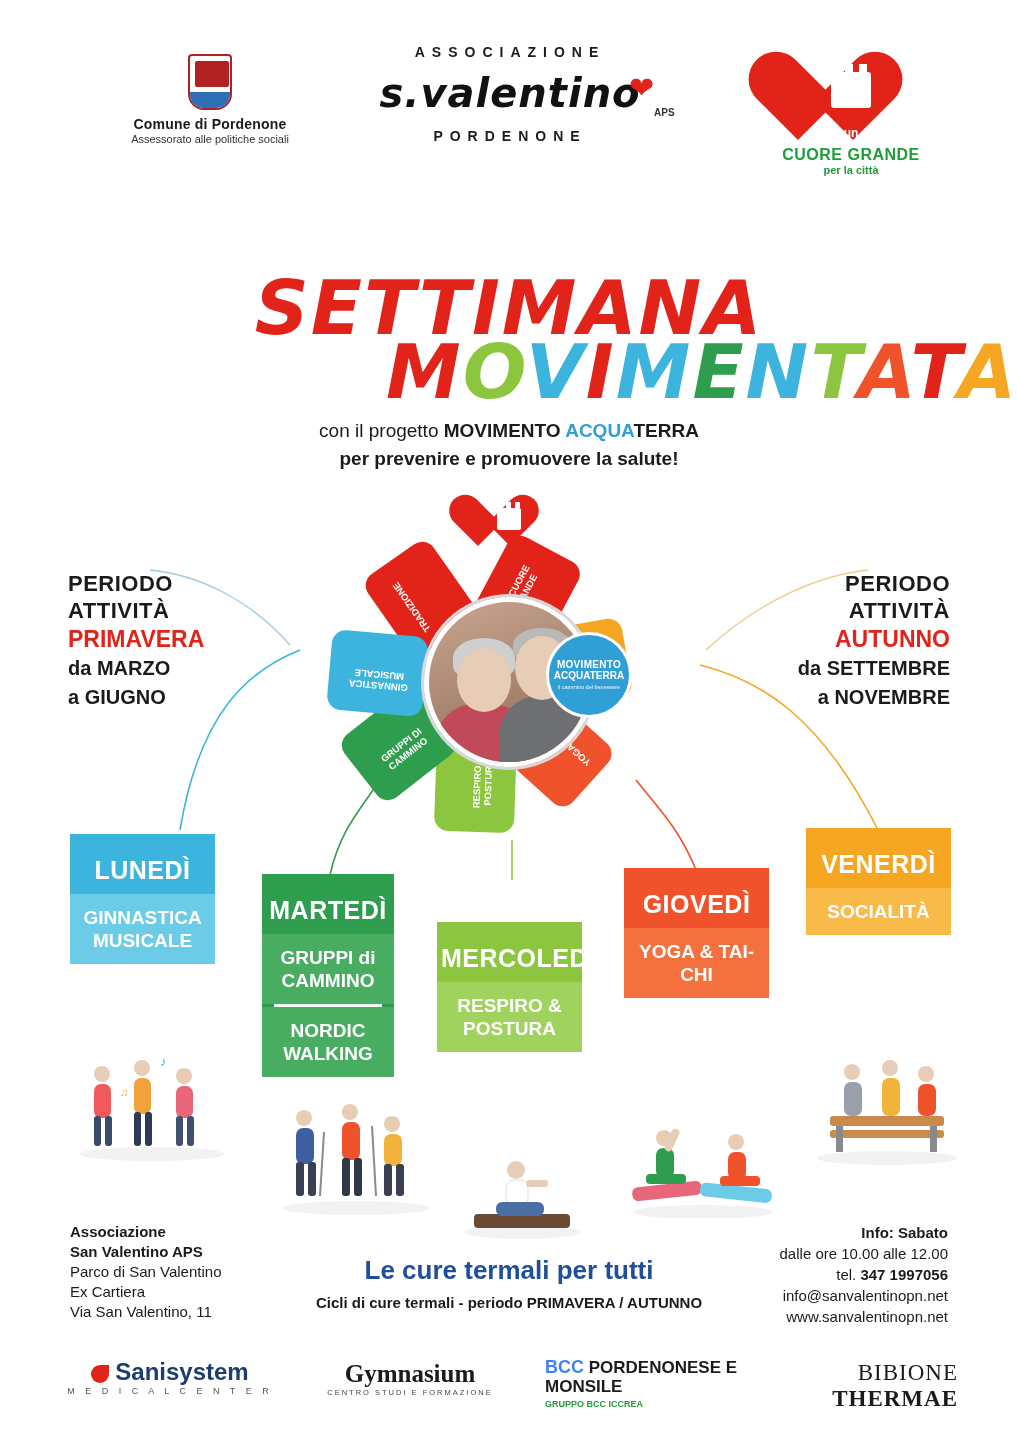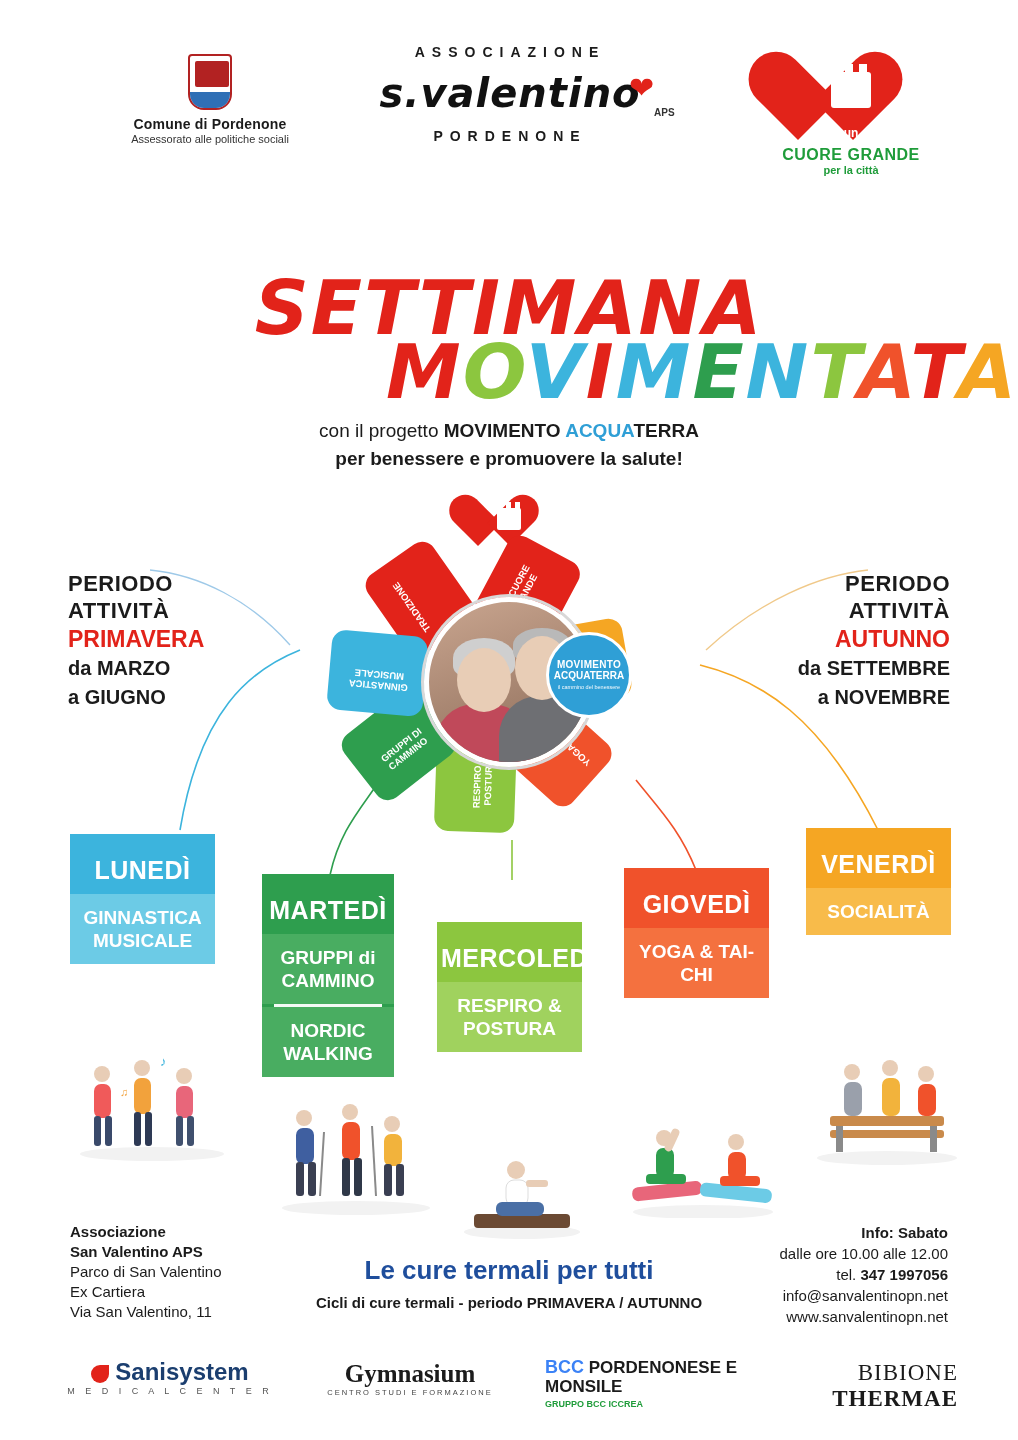--- a/index.html
+++ b/index.html
@@ -252,21 +252,21 @@
       <div class="t2">CUORE GRANDE</div>
       <div class="t3">per la città</div>
     </div>
   </div>
 
   <div class="title1" id="title1"><span style="color: rgb(226, 35, 26);">S</span><span style="color: rgb(226, 35, 26);">E</span><span style="color: rgb(226, 35, 26);">T</span><span style="color: rgb(226, 35, 26);">T</span><span style="color: rgb(226, 35, 26);">I</span><span style="color: rgb(226, 35, 26);">M</span><span style="color: rgb(226, 35, 26);">A</span><span style="color: rgb(226, 35, 26);">N</span><span style="color: rgb(226, 35, 26);">A</span></div>
   <div class="title2" id="title2"><span style="color: rgb(226, 35, 26);">M</span><span style="color: rgb(140, 198, 63);">O</span><span style="color: rgb(60, 180, 221);">V</span><span style="color: rgb(226, 35, 26);">I</span><span style="color: rgb(60, 180, 221);">M</span><span style="color: rgb(46, 158, 78);">E</span><span style="color: rgb(60, 180, 221);">N</span><span style="color: rgb(140, 198, 63);">T</span><span style="color: rgb(240, 82, 43);">A</span><span style="color: rgb(226, 35, 26);">T</span><span style="color: rgb(245, 166, 35);">A</span></div>
   <div class="subtitle">
     <span>con il progetto </span><span class="b">MOVIMENTO </span><span class="acqua">ACQUA</span><span class="b">TERRA</span>
   </div>
-  <div class="subtitle2">per benessere e promuovere la salute!</div>
+  <div class="subtitle2">per prevenire e promuovere la salute!</div>
 
   <svg class="lines" viewBox="0 0 1018 400" preserveAspectRatio="none">
     <path d="M300,170 C250,190 200,230 180,350" fill="none" stroke="#3cb4dd" stroke-width="1.6"></path>
     <path d="M380,300 C360,330 340,350 330,395" fill="none" stroke="#2e9e4e" stroke-width="1.6"></path>
     <path d="M512,360 C512,390 512,400 512,400" fill="none" stroke="#8cc63f" stroke-width="1.6"></path>
     <path d="M636,300 C660,330 680,350 696,390" fill="none" stroke="#f0522b" stroke-width="1.6"></path>
     <path d="M700,185 C760,200 820,235 878,350" fill="none" stroke="#f5a623" stroke-width="1.6"></path>
     <path d="M150,90 C200,95 250,120 290,165" fill="none" stroke="#9ec9e8" stroke-width="1.4"></path>
     <path d="M868,90 C820,95 760,120 706,170" fill="none" stroke="#f0c98a" stroke-width="1.4"></path>
   </svg>

